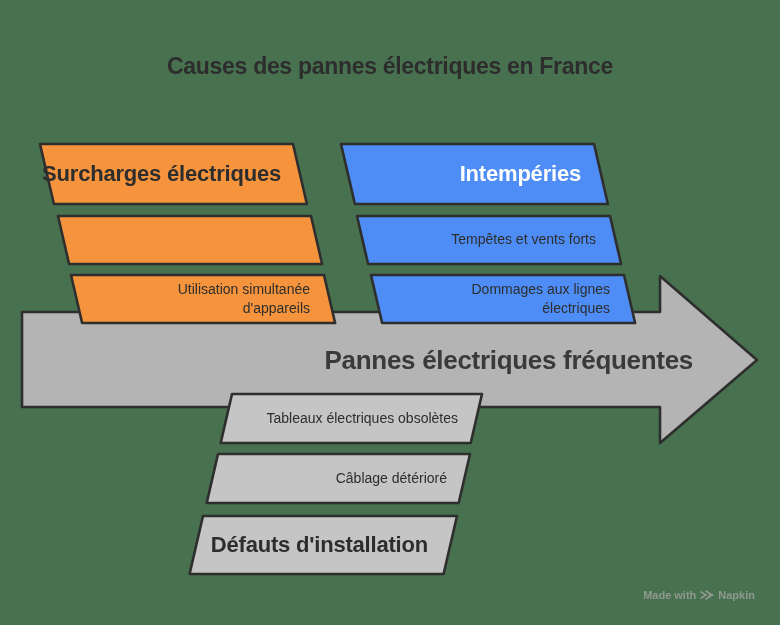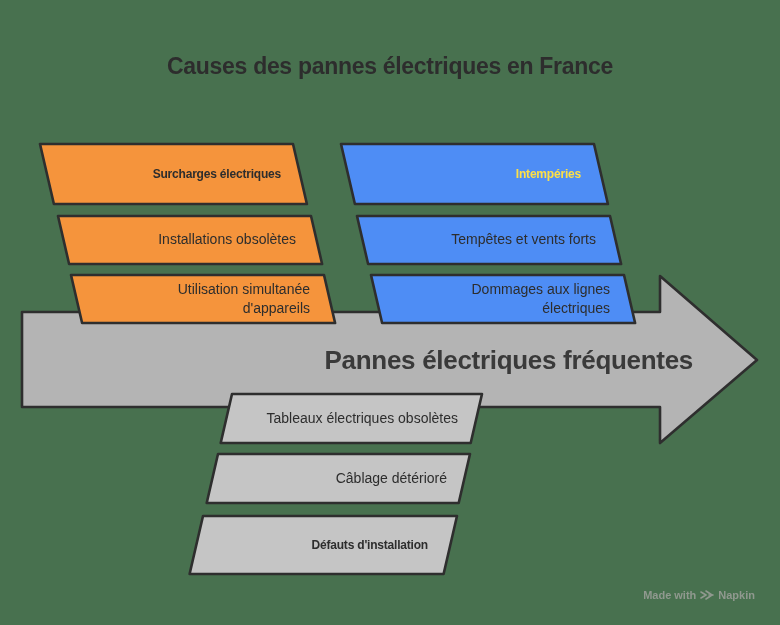--- a/index.html
+++ b/index.html
@@ -16,21 +16,21 @@
   .title {
     position: absolute; left: 0; right: 0; top: 52px;
     text-align: center;
     font-size: 23px; font-weight: 700; letter-spacing: -0.3px;
     color: #2D2D2D; line-height: 28px;
   }
 
   .lbl { position: absolute; text-align: right; color: #2D2D2D; }
   .lbl-item { font-size: 14px; line-height: 19px; white-space: nowrap; }
   .lbl-item-wrap { font-size: 14px; line-height: 19px; max-width: 185px; }
-  .lbl-hdr { font-size: 12px; font-weight: 700; line-height: 22px; white-space: nowrap; letter-spacing: -0.2px; }
+  .lbl-hdr { font-size: 22px; font-weight: 700; line-height: 22px; white-space: nowrap; letter-spacing: -0.2px; }
 
   #lbl-o1 { right: 499px; top: 163px; }
   #lbl-o2 { right: 484px; top: 230px; }
   #lbl-o3 { right: 470px; top: 280px; }
   #lbl-b1 { right: 199px; top: 163px; }
   #lbl-b2 { right: 184px; top: 230px; }
   #lbl-b3 { right: 170px; top: 280px; }
   #lbl-g1 { right: 322px; top: 409px; }
   #lbl-g2 { right: 333px; top: 469px; text-align: right; }
   #lbl-g3 { right: 352px; top: 534px; }
@@ -68,24 +68,23 @@
     <polygon points="341,144 594,144 607.9,204 354.9,204" fill="#4E8DF5" stroke="#2E2E2E"></polygon>
     <polygon points="357,216 610,216 621.1,264 368.1,264" fill="#4E8DF5" stroke="#2E2E2E"></polygon>
     <polygon points="371,275 624,275 635.1,323 382.1,323" fill="#4E8DF5" stroke="#2E2E2E"></polygon>
 
     <polygon points="232,394 482,394 470.7,443 220.7,443" fill="#C5C5C5" stroke="#2E2E2E"></polygon>
     <polygon points="218,454 470,454 458.7,503 206.7,503" fill="#C5C5C5" stroke="#2E2E2E"></polygon>
     <polygon points="203,516 457,516 443.6,574 189.6,574" fill="#C5C5C5" stroke="#2E2E2E"></polygon>
   </svg>
 
   <div class="lbl lbl-hdr" id="lbl-o1" style="color: rgb(45, 45, 45);">Surcharges électriques</div>
-  <div class="lbl lbl-item" id="lbl-o2" style="color: rgb(45, 45, 45);">Installations obsolètes</div>
   <div class="lbl lbl-item-wrap" id="lbl-o3" style="color: rgb(45, 45, 45);">Utilisation simultanée d'appareils</div>
 
-  <div class="lbl lbl-hdr" id="lbl-b1" style="color: #fde047;">Intempéries</div>
+  <div class="lbl lbl-hdr" id="lbl-b1" style="color: #ffffff;">Intempéries</div>
   <div class="lbl lbl-item" id="lbl-b2" style="color: rgb(45, 45, 45);">Tempêtes et vents forts</div>
   <div class="lbl lbl-item-wrap" id="lbl-b3" style="color: rgb(45, 45, 45);">Dommages aux lignes électriques</div>
 
   <div class="lbl lbl-item" id="lbl-g1" style="color: rgb(45, 45, 45); margin-left: 8px;">Tableaux électriques obsolètes</div>
   <div class="lbl lbl-item" id="lbl-g2" style="color: rgb(45, 45, 45);">Câblage détérioré</div>
   <div class="lbl lbl-hdr" id="lbl-g3" style="color: rgb(45, 45, 45);">Défauts d'installation</div>
 
   <div id="lbl-arrow">Pannes électriques fréquentes</div>
 
   <div class="watermark" style="color: rgb(144, 153, 143);">

